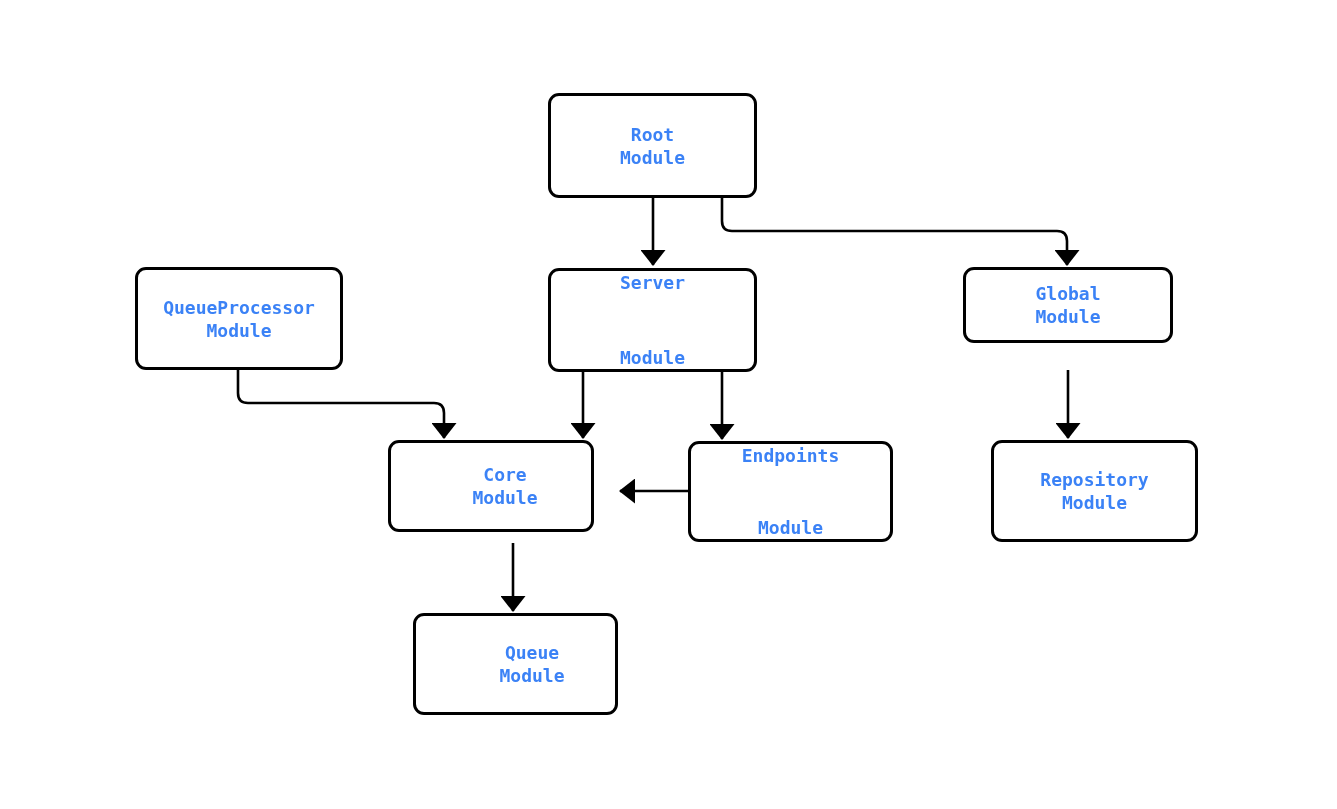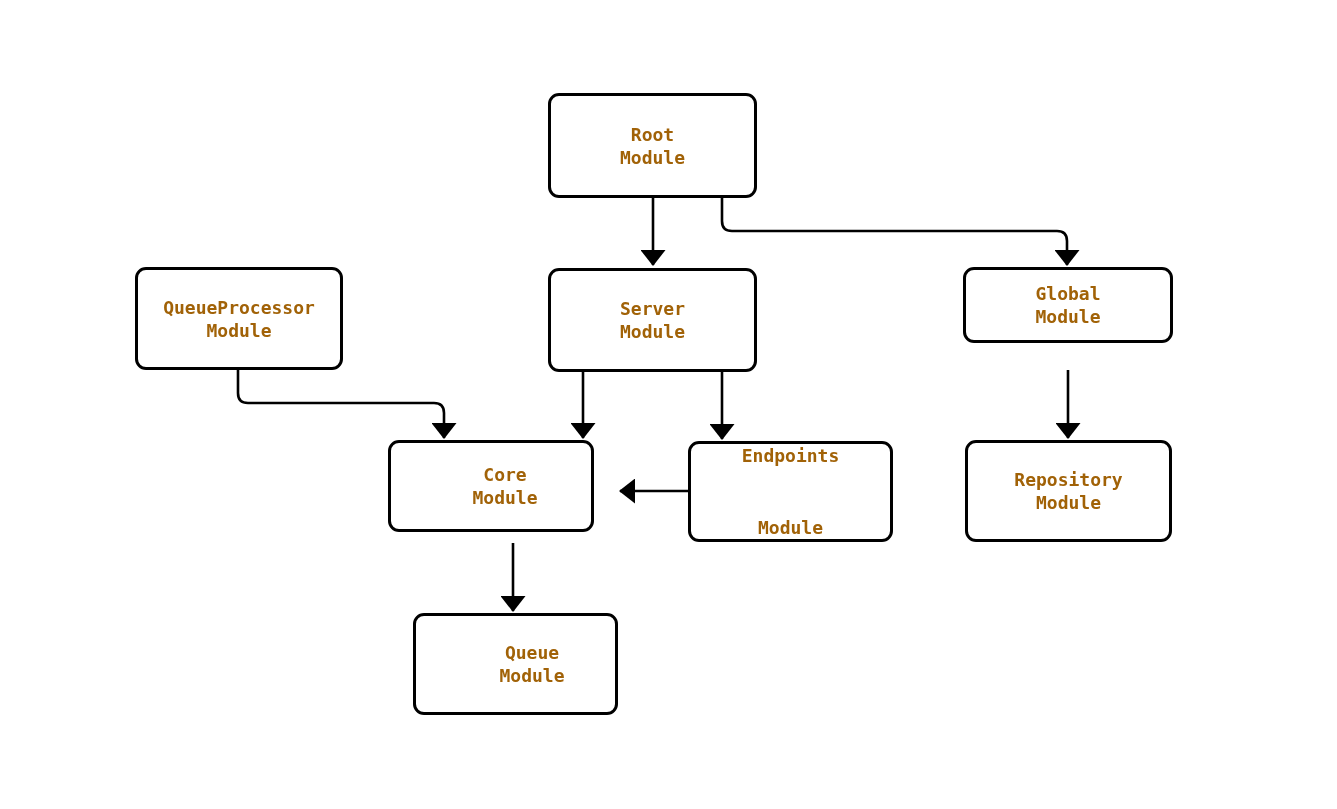--- a/index.html
+++ b/index.html
@@ -37,21 +37,21 @@
     flex-direction: column;
     align-items: center;
     justify-content: center;
     text-align: center;
   }
   .node span {
     display: block;
     font-size: 18px;
     font-weight: bold;
     line-height: 23px;
-    color: #a16207;
+    color: #3b82f6;
     white-space: nowrap;
   }
 </style>
 </head>
 <body>
 
 <div class="canvas">
   <svg class="edge-layer" width="1337" height="809" viewBox="0 0 1337 809" xmlns="http://www.w3.org/2000/svg">
     <defs>
       <marker id="arrow" markerUnits="userSpaceOnUse" markerWidth="16" markerHeight="25" viewBox="0 0 16 25" refX="15" refY="12.5" orient="auto">
@@ -71,37 +71,37 @@
   </svg>
   <div>
       <div class="node" style="left: 548px; top: 93px; width: 209px; height: 105px;">
         <span>Root</span>
         <span>Module</span>
       </div>
       <div class="node" style="left: 135px; top: 267px; width: 208px; height: 103px;">
         <span>QueueProcessor</span>
         <span>Module</span>
       </div>
-      <div class="node" style="left: 548px; top: 268px; width: 209px; height: 104px;">
+      <div class="node" style="left: 548px; top: 268px; width: 209px; height: 104px; justify-content: space-between;">
         <span>Server</span>
         <span>Module</span>
       </div>
       <div class="node" style="left: 963px; top: 267px; width: 210px; height: 76px;">
         <span>Global</span>
         <span>Module</span>
       </div>
       <div class="node" style="left: 388px; top: 440px; width: 206px; height: 92px; padding-left: 28px;">
         <span>Core</span>
         <span>Module</span>
       </div>
       <div class="node" style="left: 688px; top: 441px; width: 205px; height: 101px; justify-content: space-between;">
         <span>Endpoints</span>
         <span>Module</span>
       </div>
-      <div class="node" style="left: 965px; top: 440px; width: 207px; height: 102px;">
+      <div class="node" style="left: 991px; top: 440px; width: 207px; height: 102px;">
         <span>Repository</span>
         <span>Module</span>
       </div>
       <div class="node" style="left: 413px; top: 613px; width: 205px; height: 102px; padding-left: 33px;">
         <span>Queue</span>
         <span>Module</span>
       </div>
     </div>
 </div>
 

